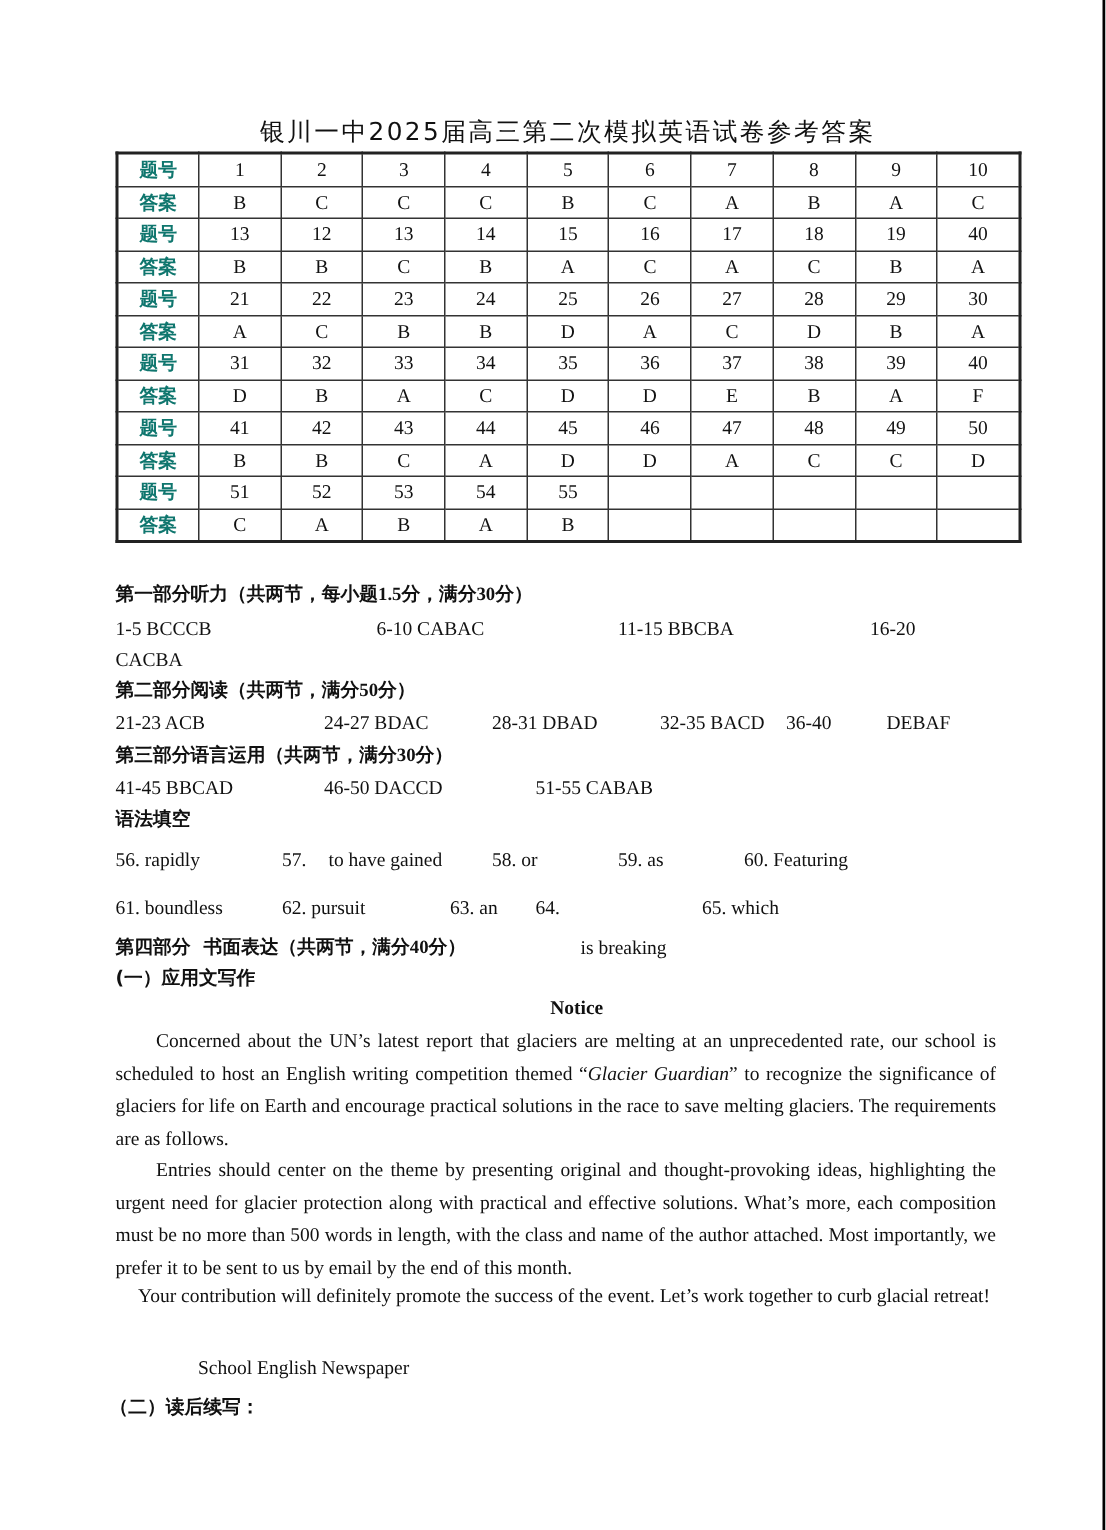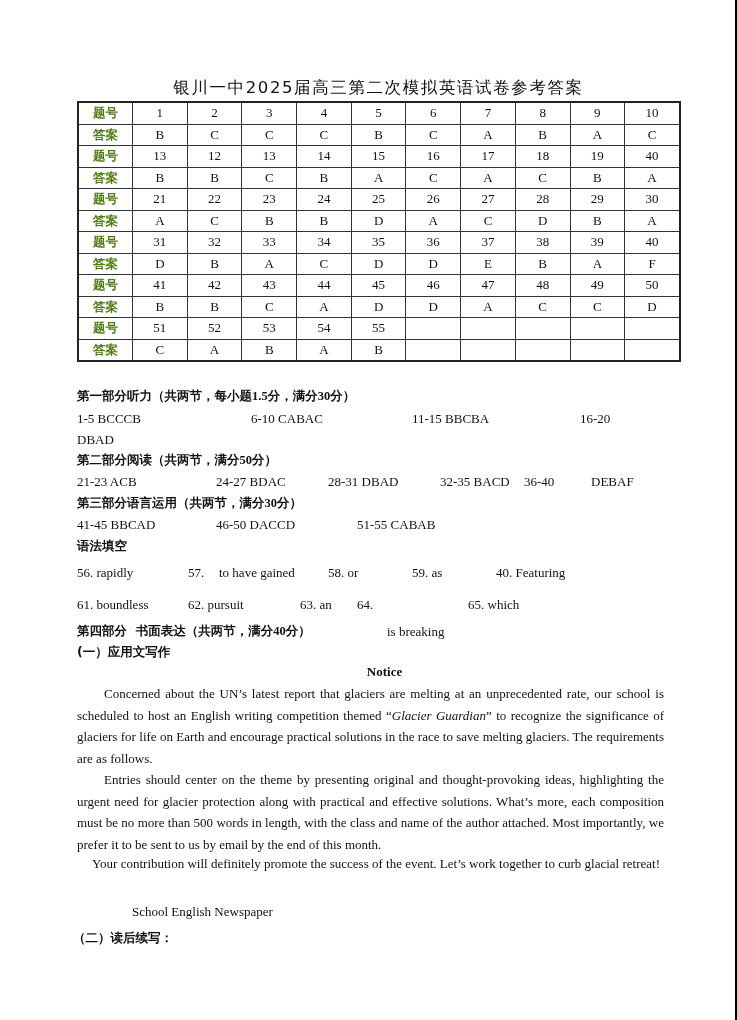--- a/index.html
+++ b/index.html
@@ -15,21 +15,21 @@
   }
   table.answers {
     position: absolute; left: 77px; top: 101px; border-collapse: collapse;
     font-size: 13px; table-layout: fixed;
   }
   table.answers td {
     border: 1px solid #333; height: 20.5px; padding: 0; text-align: center; vertical-align: middle;
     width: 53.7px; line-height: 14px;
   }
   table.answers { border: 2px solid #222; }
-  table.answers td.rowlabel { width: 53px; font-family: "DejaVu Sans", sans-serif; font-size: 12.5px; font-weight: bold; color: #4d7c0f; }
+  table.answers td.rowlabel { width: 53px; font-family: "DejaVu Sans", sans-serif; font-size: 12.5px; font-weight: bold; color: #0f766e; }
   table.answers tr.q td:not(.rowlabel) { padding-top: 0; }
   .line { position: absolute; left: 77px; white-space: pre; font-size: 13px; }
   .cn { font-family: "DejaVu Sans", sans-serif; font-size: 12.5px; font-weight: bold; }
   .cn b { font-family: "Liberation Serif", serif; font-weight: bold; }
   .para { position: absolute; left: 77px; width: 587px; font-size: 13px; line-height: 21.5px; text-align: justify; }
   .indent { text-indent: 27px; }
   .notice-h { position: absolute; left: 0; width: 737px; text-align: center; top: 664px; font-weight: bold; font-size: 13px; padding-left: 16px; }
   i { font-style: italic; }
 </style>
 </head>
@@ -198,42 +198,42 @@
         <td></td>
       </tr>
     </tbody>
 </table>
 
 <div class="line cn" style="top:388px;"><span>第一部分听力（共两节，每小题</span><b>1.5</b><span>分，满分</span><b>30</b><span>分）</span></div>
 <div class="line" style="top:411px;left:77px;">1-5 BCCCB</div>
 <div class="line" style="top:411px;left:251px;">6-10 CABAC</div>
 <div class="line" style="top:411px;left:412px;">11-15 BBCBA</div>
 <div class="line" style="top:411px;left:580px;">16-20</div>
-<div class="line" style="top:432px;">DBAD</div>
+<div class="line" style="top:432px;">CACBA</div>
 
 <div class="line cn" style="top:452px;"><span>第二部分阅读（共两节，满分</span><b>50</b><span>分）</span></div>
 <div class="line" style="top:474px;left:77px;">21-23 ACB</div>
 <div class="line" style="top:474px;left:216px;">24-27 BDAC</div>
 <div class="line" style="top:474px;left:328px;">28-31 DBAD</div>
 <div class="line" style="top:474px;left:440px;">32-35 BACD</div>
 <div class="line" style="top:474px;left:524px;">36-40</div>
 <div class="line" style="top:474px;left:591px;">DEBAF</div>
 
 <div class="line cn" style="top:495px;"><span>第三部分语言运用（共两节，满分</span><b>30</b><span>分）</span></div>
 <div class="line" style="top:517px;left:77px;">41-45 BBCAD</div>
 <div class="line" style="top:517px;left:216px;">46-50 DACCD</div>
 <div class="line" style="top:517px;left:357px;">51-55 CABAB</div>
 <div class="line cn" style="top:538px;">语法填空</div>
 
 <div class="line" style="top:565px;left:77px;">56. rapidly</div>
 <div class="line" style="top:565px;left:188px;">57.</div>
 <div class="line" style="top:565px;left:219px;">to have gained</div>
 <div class="line" style="top:565px;left:328px;">58. or</div>
 <div class="line" style="top:565px;left:412px;">59. as</div>
-<div class="line" style="top:565px;left:496px;">40. Featuring</div>
+<div class="line" style="top:565px;left:496px;">60. Featuring</div>
 
 <div class="line" style="top:597px;left:77px;">61. boundless</div>
 <div class="line" style="top:597px;left:188px;">62. pursuit</div>
 <div class="line" style="top:597px;left:300px;">63. an</div>
 <div class="line" style="top:597px;left:357px;">64.</div>
 <div class="line" style="top:624px;left:387px;">is breaking</div>
 <div class="line" style="top:597px;left:468px;">65. which</div>
 
 <div class="line cn" style="top:623px;"><span>第四部分  书面表达（共两节，满分</span><b>40</b><span>分）</span></div>
 <div class="line cn" style="top:644px;">(一）应用文写作</div>

